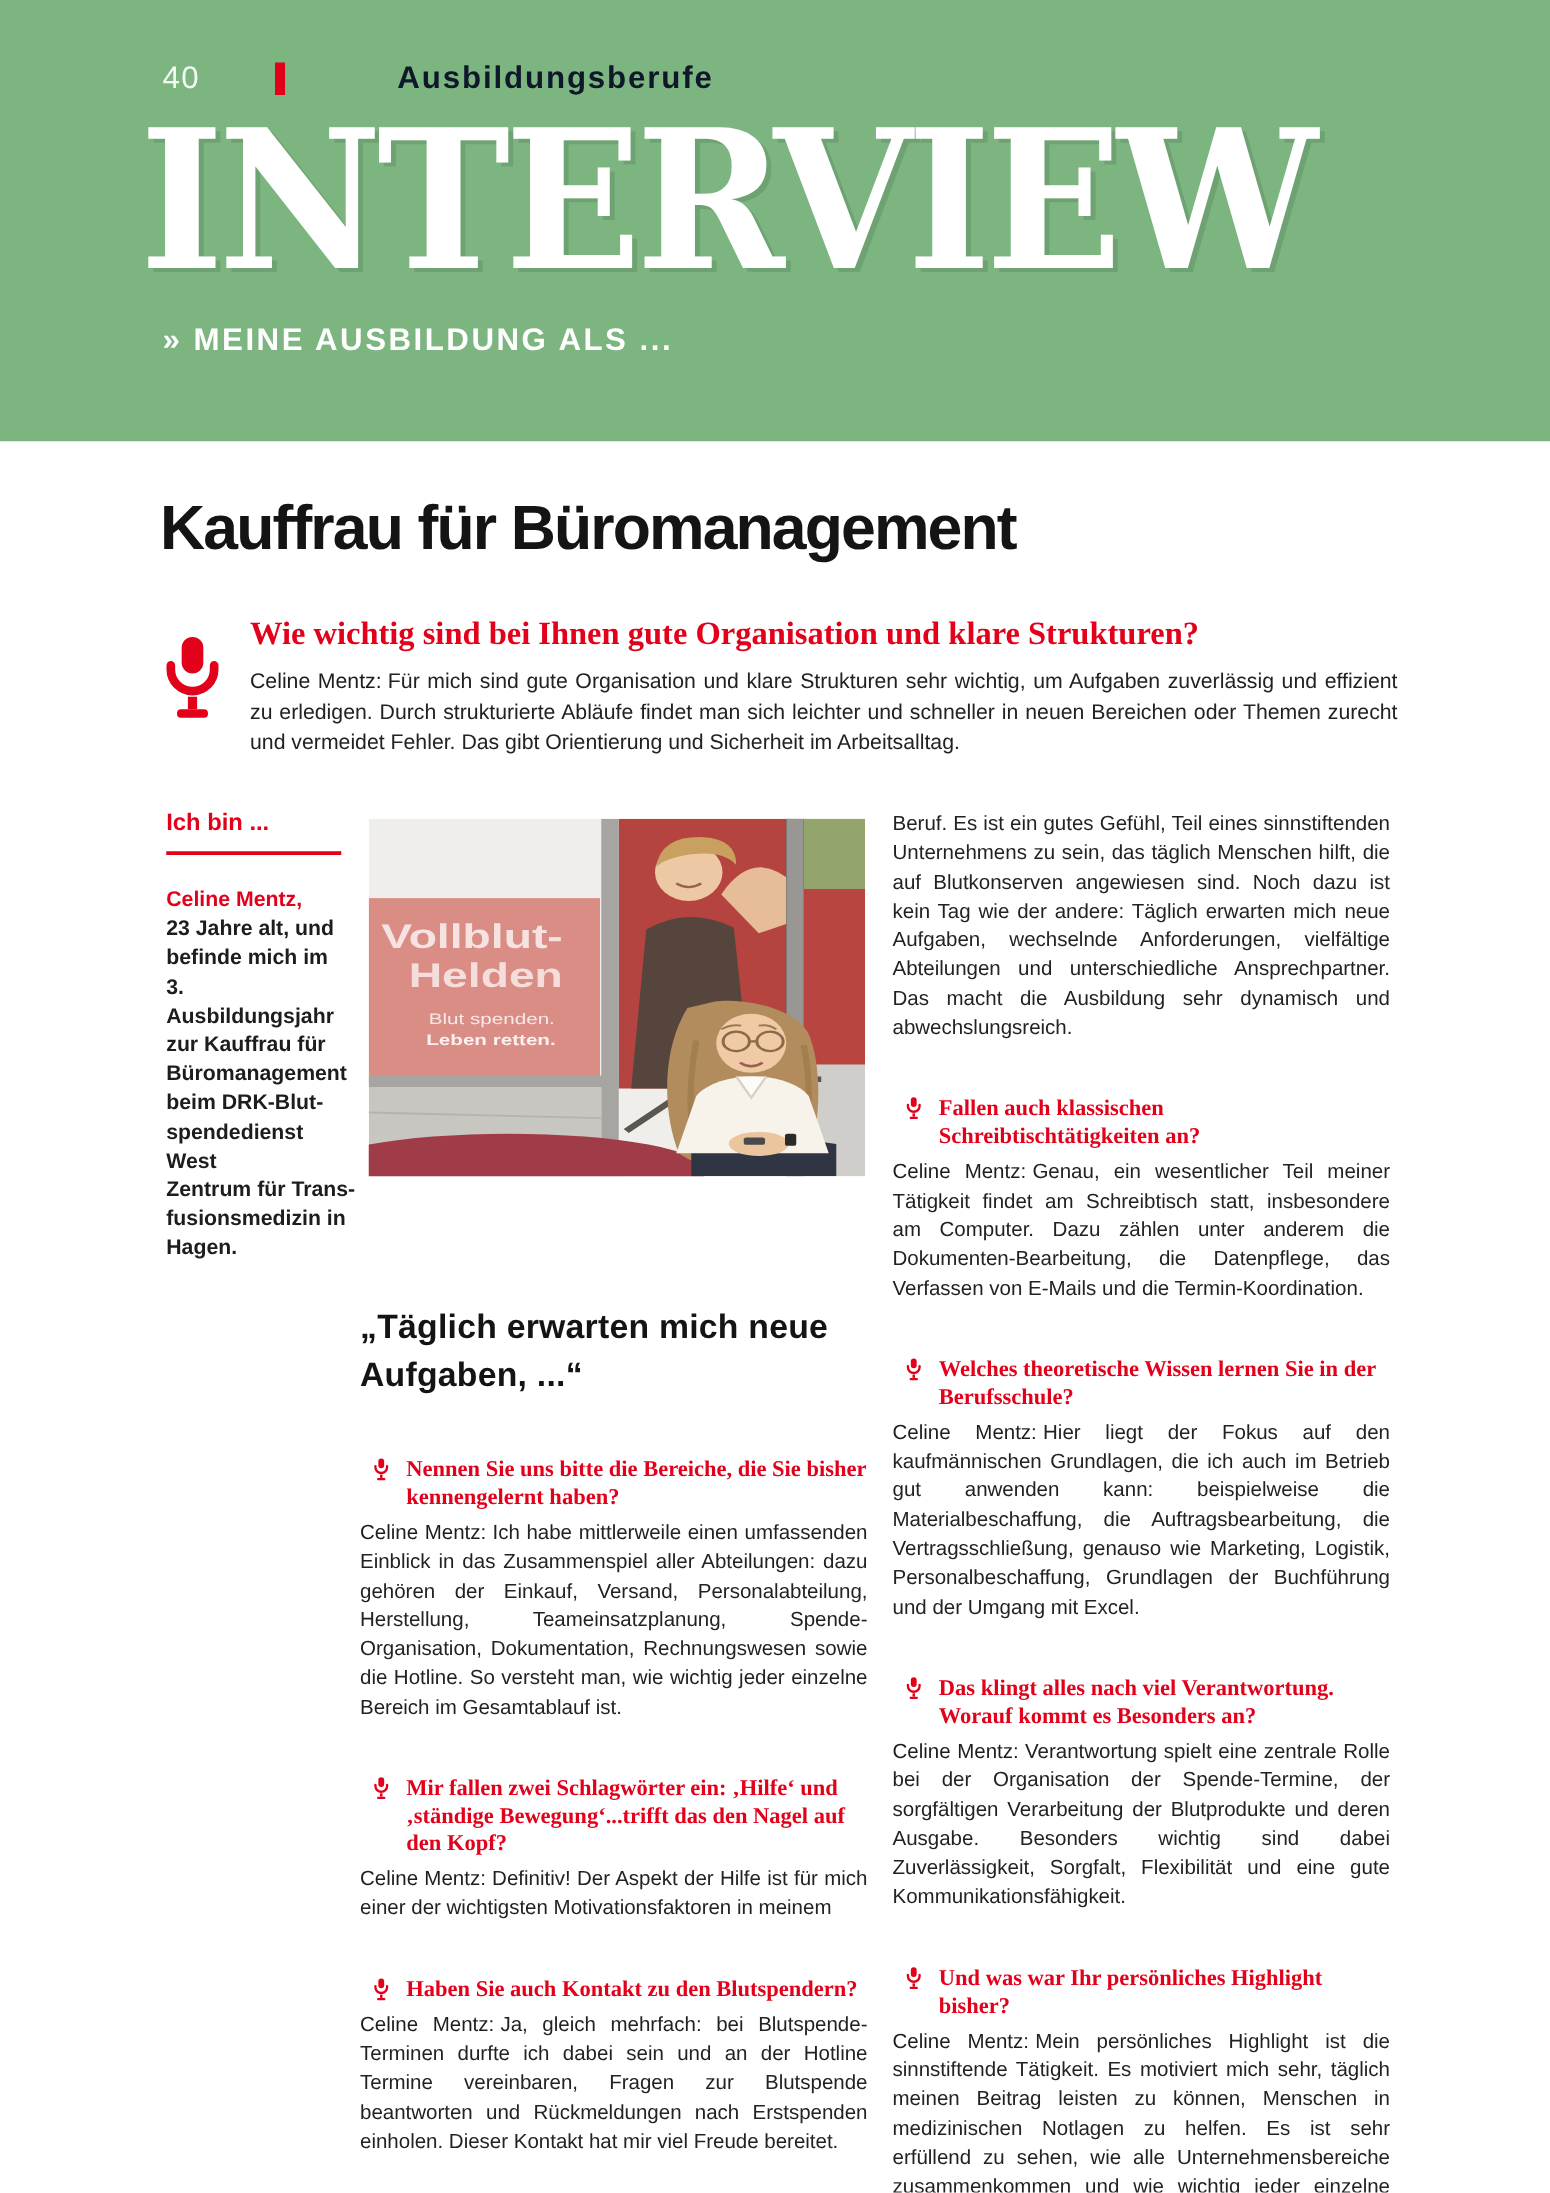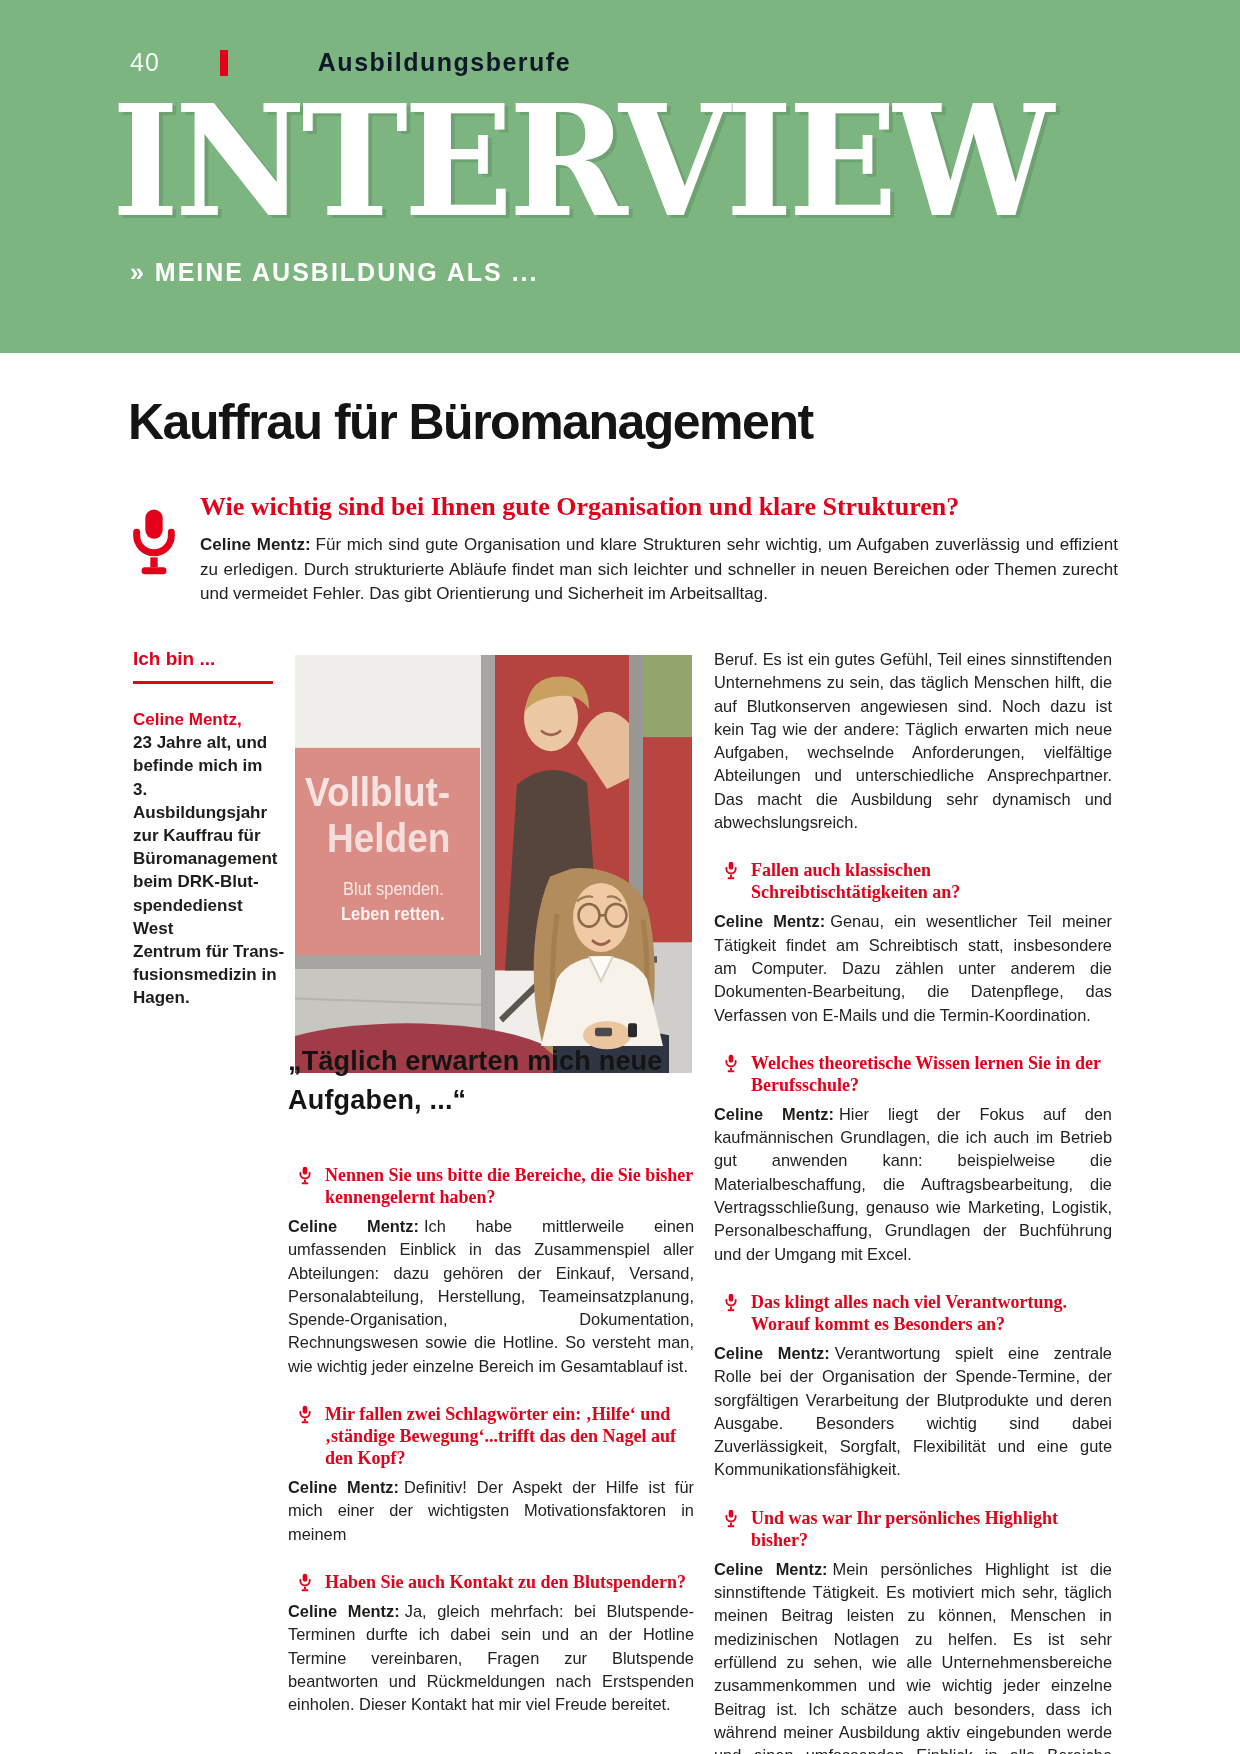--- a/index.html
+++ b/index.html
@@ -41,42 +41,42 @@
     color:#141414;white-space:nowrap;
   }
 
   
   .lead{position:absolute;left:128px;top:492px;width:990px;padding-left:72px;}
   .mic-big{position:absolute;left:0;top:13px;width:52px;height:74px;}
   .q-text{font-family:"Liberation Serif",serif;font-weight:bold;color:var(--red);margin:0;}
   .lead-q{font-size:26px;line-height:30px;}
   .para{margin:0;text-align:justify;color:#222;}
   .lead-a{margin-top:11px;font-size:17px;line-height:24.5px;}
-  .speaker{font-weight:bold;color:var(--ink);margin-right:5px;}
+  .speaker{font-weight:normal;color:var(--ink);margin-right:5px;}
 
   
   .sidebar{position:absolute;left:133px;top:648px;width:152px;}
   .sb-head{font-size:19px;font-weight:bold;color:var(--red);margin:0;}
   .sb-rule{width:140px;height:3px;background:var(--red);margin:11px 0 24px 0;}
   .sb-name{font-size:17px;line-height:23.2px;font-weight:bold;color:var(--red);}
   .sb-line{font-size:17px;line-height:23.2px;font-weight:bold;color:var(--ink);}
 
   
-  .photo{position:absolute;left:295px;top:655px;width:397px;height:418px;}
+  .photo{position:absolute;left:295px;top:655px;width:397px;height:286px;}
   .photo svg{display:block;width:100%;height:100%;}
 
   
   .col{position:absolute;}
   .col-middle{left:288px;top:1042px;width:406px;}
   .col-right{left:714px;top:648px;width:398px;}
   .pull-quote{
     font-size:27px;line-height:39px;font-weight:bold;color:#141414;
     margin:0 0 44px 0;letter-spacing:.2px;
   }
-  .qa{margin-top:25px;}
+  .qa{margin-top:41px;}
   .qa:first-child{margin-top:0;}
   .q-row{display:flex;align-items:flex-start;gap:13px;padding-left:10px;}
   .mic-small{flex:0 0 auto;width:14px;height:19px;margin-top:2px;}
   .col-q{font-size:18px;line-height:22px;}
   .col-a{margin-top:7px;font-size:16.4px;line-height:23.3px;}
 </style>
 </head>
 <body>
 
 <div class="page">

